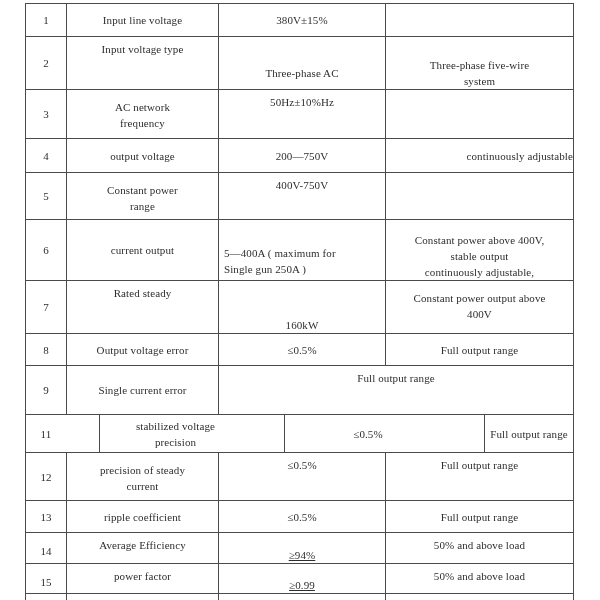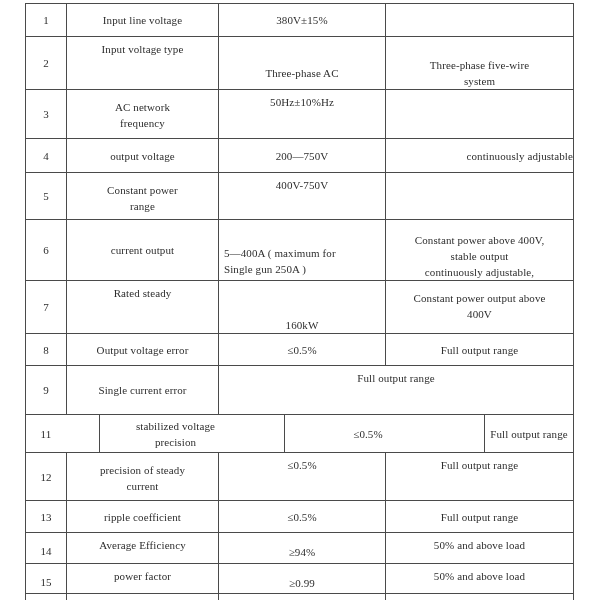--- a/index.html
+++ b/index.html
@@ -36,21 +36,21 @@
     letter-spacing:0.1px;
   }
   .cell + .cell{border-left:1px solid var(--border);}
   .c0{width:40px;}
   .c1{width:152px;}
   .c2{width:167px;}
   .c3{flex:1;}
   
   .vt  {justify-content:flex-start;padding-top:4px;}
   .pt6 {justify-content:center;padding-top:6px;}
-  .pt8 {justify-content:center;padding-top:8px;}
+  .pt8 {justify-content:flex-end;padding-top:8px;text-decoration:underline;}
   .pt12{justify-content:flex-end;padding-top:12px;}
   .pt15{justify-content:flex-start;padding-top:15px;}
   .pt20{justify-content:center;padding-top:20px;}
   .pt22{justify-content:center;padding-top:22px;}
   
   .fit .lines{width:fit-content;margin:5px auto;text-align:center;}
   
   .lpad .lines{text-align:left;padding-left:5px;}
   
   .lleft .lines{text-align:right;padding-left:1px;}

